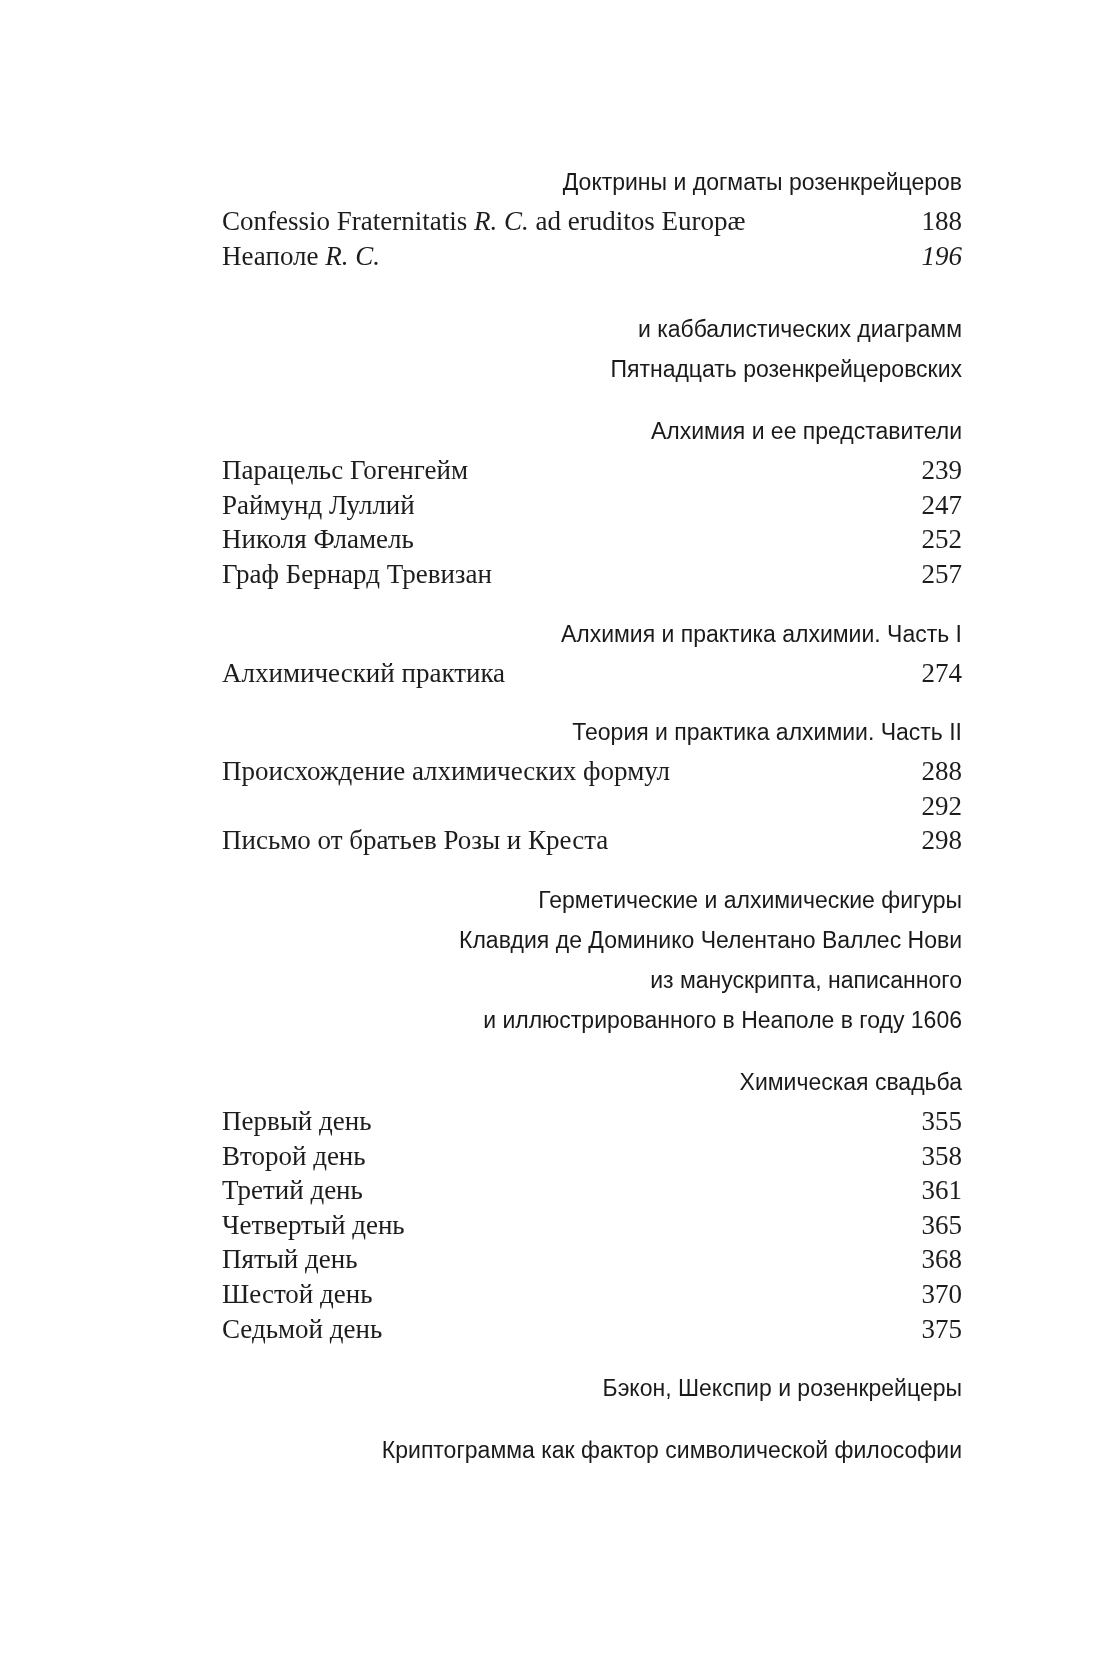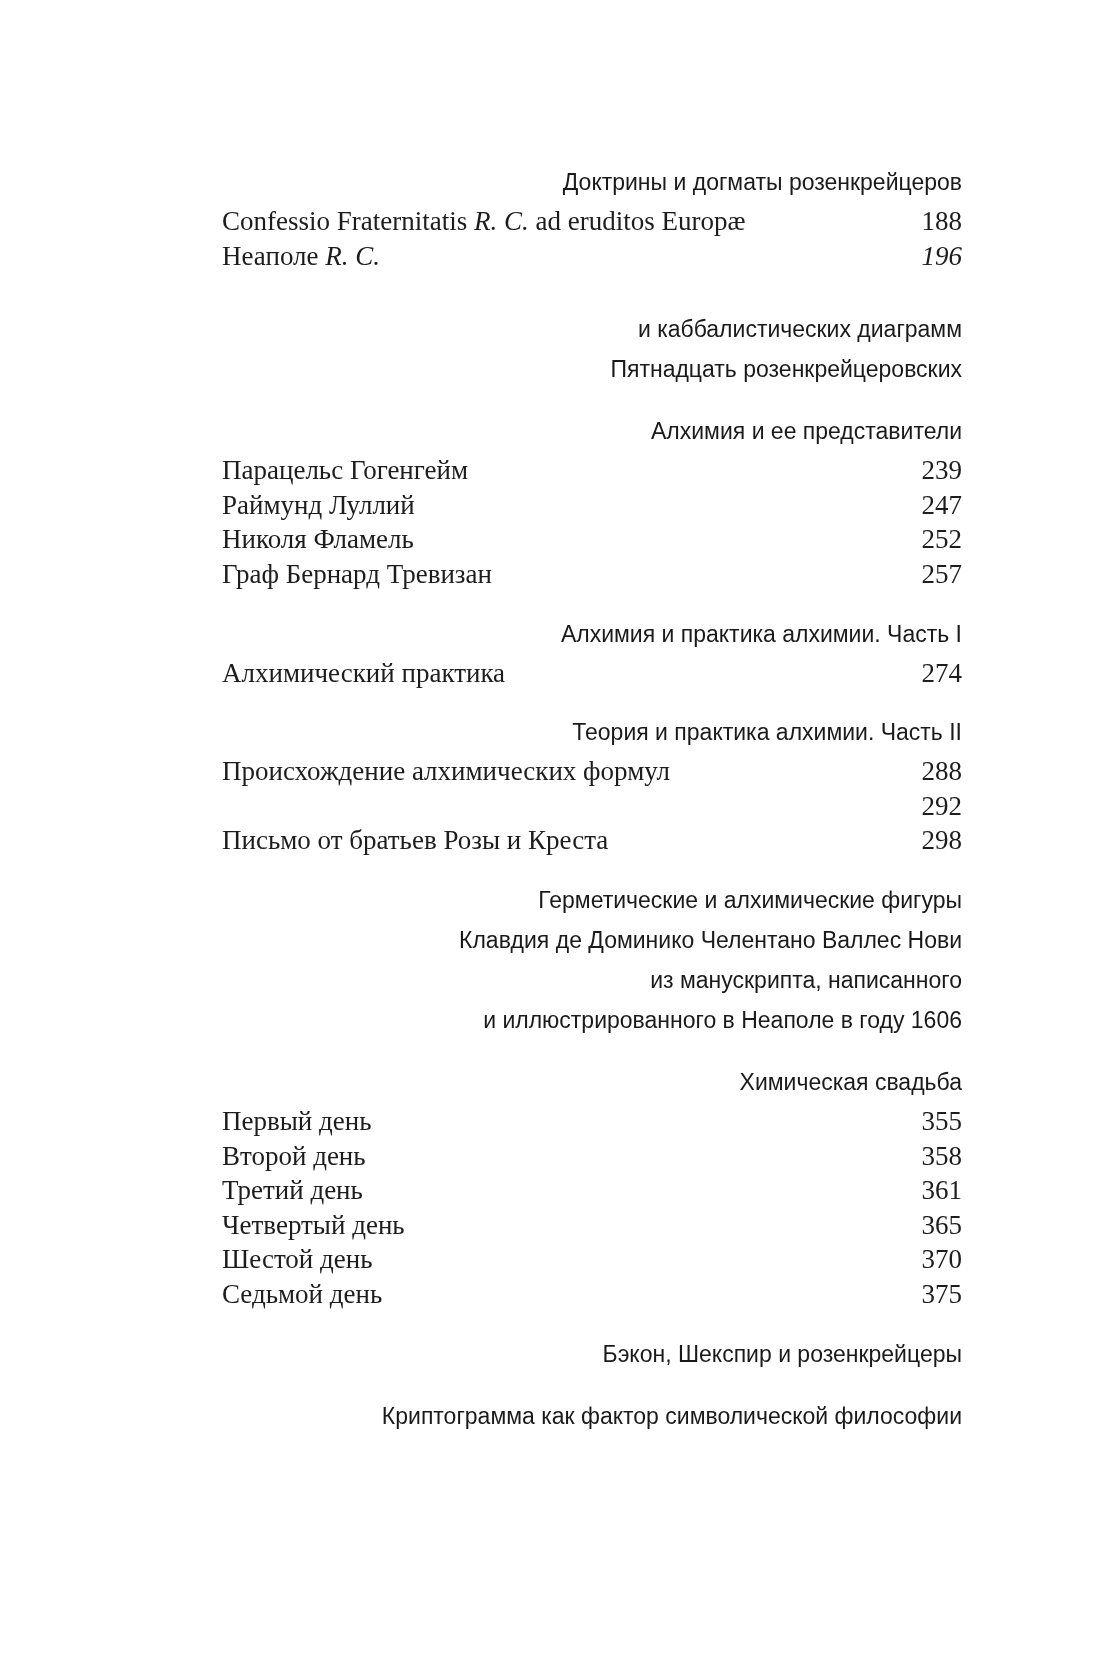--- a/index.html
+++ b/index.html
@@ -179,20 +179,25 @@
     <span class="label"><span class="seg">Третий день</span></span>
     <span class="dots"></span>
     <span class="page">361</span>
   </div>
           <div class="entry">
     <span class="label"><span class="seg">Четвертый день</span></span>
     <span class="dots"></span>
     <span class="page">365</span>
   </div>
           <div class="entry">
+    <span class="label"><span class="seg">Пятый день</span></span>
+    <span class="dots"></span>
+    <span class="page">368</span>
+  </div>
+          <div class="entry">
     <span class="label"><span class="seg">Шестой день</span></span>
     <span class="dots"></span>
     <span class="page">370</span>
   </div>
           <div class="entry">
     <span class="label"><span class="seg">Седьмой день</span></span>
     <span class="dots"></span>
     <span class="page">375</span>
   </div>
         </div>

